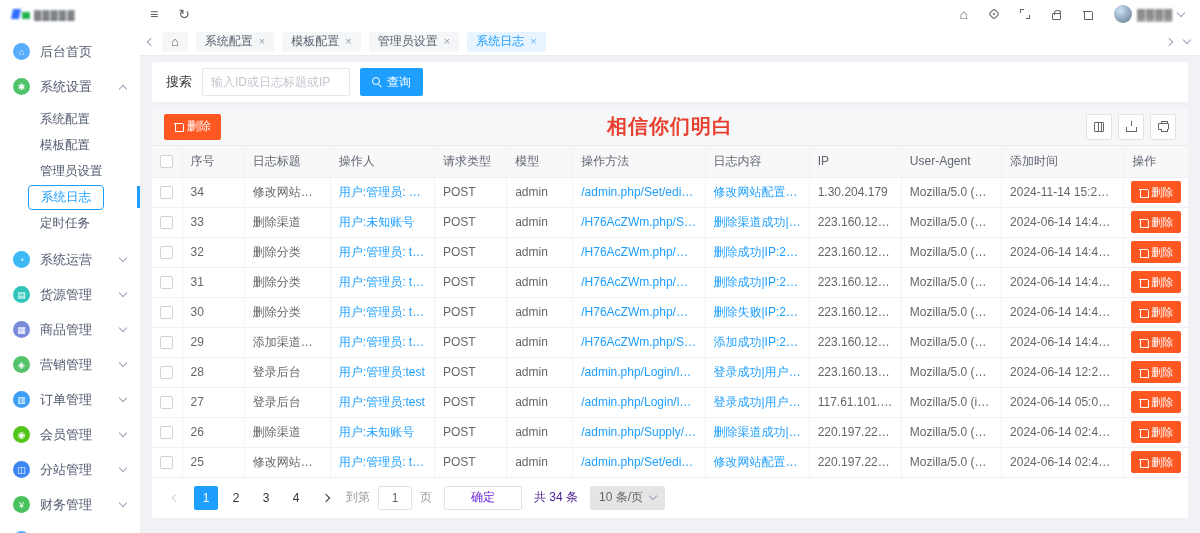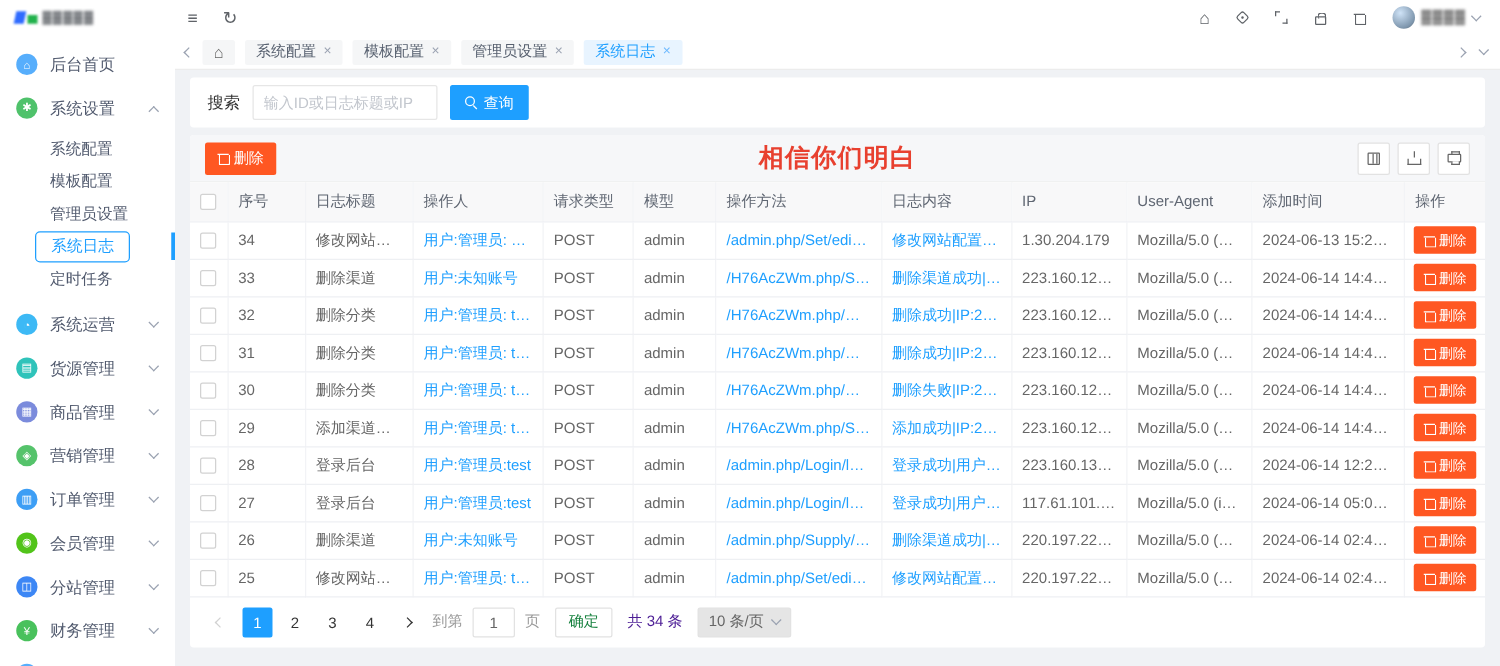--- a/index.html
+++ b/index.html
@@ -105,21 +105,21 @@
   td.op { text-align: center; padding: 0 4px; overflow: visible; }
   .btn-row-del { height: 22px; background: var(--danger, #FF5722); color: #fff; border: none; border-radius: 2px; padding: 0 8px; font-size: 11px; display: inline-flex; align-items: center; gap: 3px; cursor: pointer; }
 
   
   .pagination { height: 40px; display: flex; align-items: center; padding: 0 12px; gap: 6px; color: #666; }
   .pg-btn { min-width: 24px; height: 24px; display: flex; align-items: center; justify-content: center; border-radius: 2px; cursor: pointer; color: #333; padding: 0 4px; }
   .pg-btn.disabled .chev { border-color: #d2d2d2; }
   .pg-btn.active { background: var(--primary, #1E9FFF); color: #fff; cursor: default; }
   .pg-text { color: #999; margin: 0 2px; }
   .pg-input { width: 34px; height: 24px; border: 1px solid #e2e2e2; border-radius: 2px; text-align: center; font-size: 12px; color: #666; outline: none; }
-  .pg-confirm { height: 24px; border: 1px solid #e2e2e2; background: #fff; border-radius: 2px; padding: 0 10px; font-size: 12px; color: #15803d; cursor: pointer; margin-left: 4px; }
+  .pg-confirm { height: 24px; border: 1px solid #e2e2e2; background: #fff; border-radius: 2px; padding: 0 26px; font-size: 12px; color: #6d28d9; cursor: pointer; margin-left: 4px; }
   .pg-total { color: #4c1d95; margin: 0 6px; }
   .pg-select { height: 24px; border: 1px solid #e2e2e2; border-radius: 2px; background: #e5e5e5; display: flex; align-items: center; gap: 7px; padding: 0 8px; color: #666; cursor: pointer; }
 </style>
 </head>
 <body>
 
 <div class="app">
 
   <div class="topbar">
     <div class="logo">
@@ -316,21 +316,21 @@
                   <td class="cbc"><span class="cb"></span></td>
                   <td>34</td>
                   <td>修改网站配...</td>
                   <td class="link">用户:管理员: ad...</td>
                   <td>POST</td>
                   <td>admin</td>
                   <td class="link">/admin.php/Set/edit.h...</td>
                   <td class="link">修改网站配置失败|...</td>
                   <td>1.30.204.179</td>
                   <td>Mozilla/5.0 (Macin...</td>
-                  <td>2024-06-13 15:26:52</td>
+                  <td>2024-11-14 15:26:52</td>
                   <td class="op"><button class="btn-row-del">
                       <span class="i-trash-w"></span>
                       <span>删除</span>
                     </button></td>
                 </tr>
                 <tr>
                   <td class="cbc"><span class="cb"></span></td>
                   <td>33</td>
                   <td>删除渠道</td>
                   <td class="link">用户:未知账号</td>

